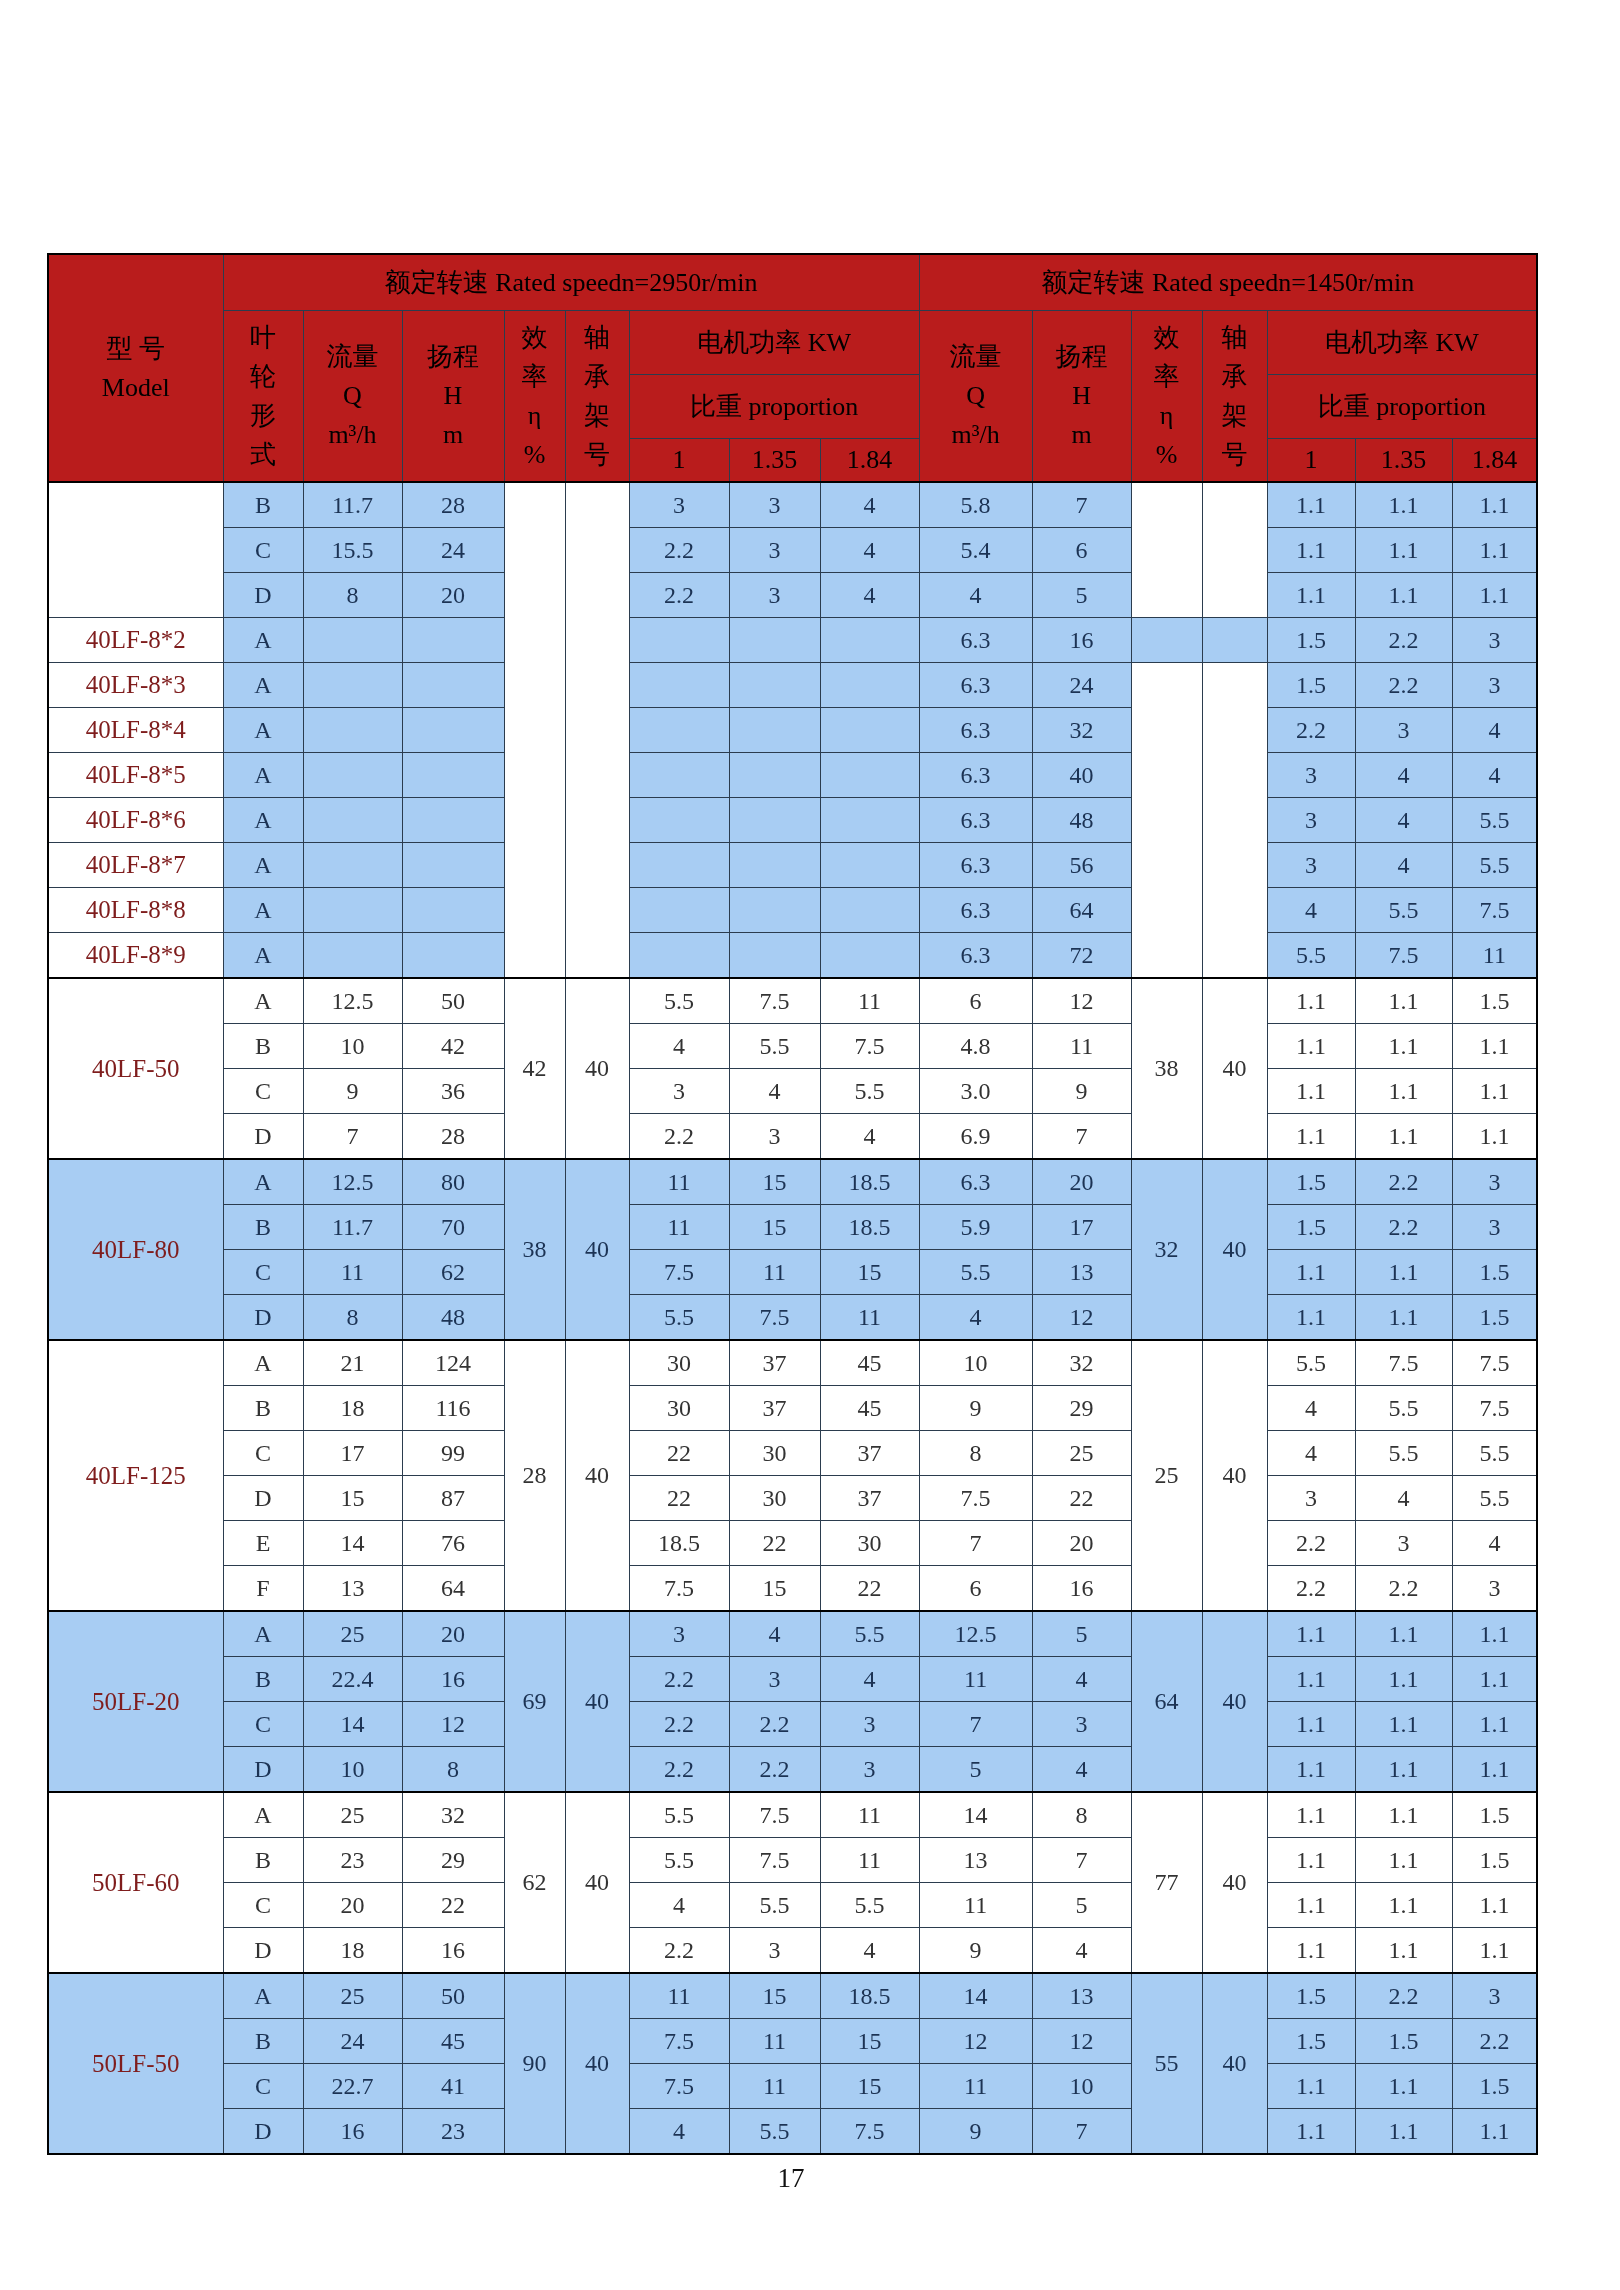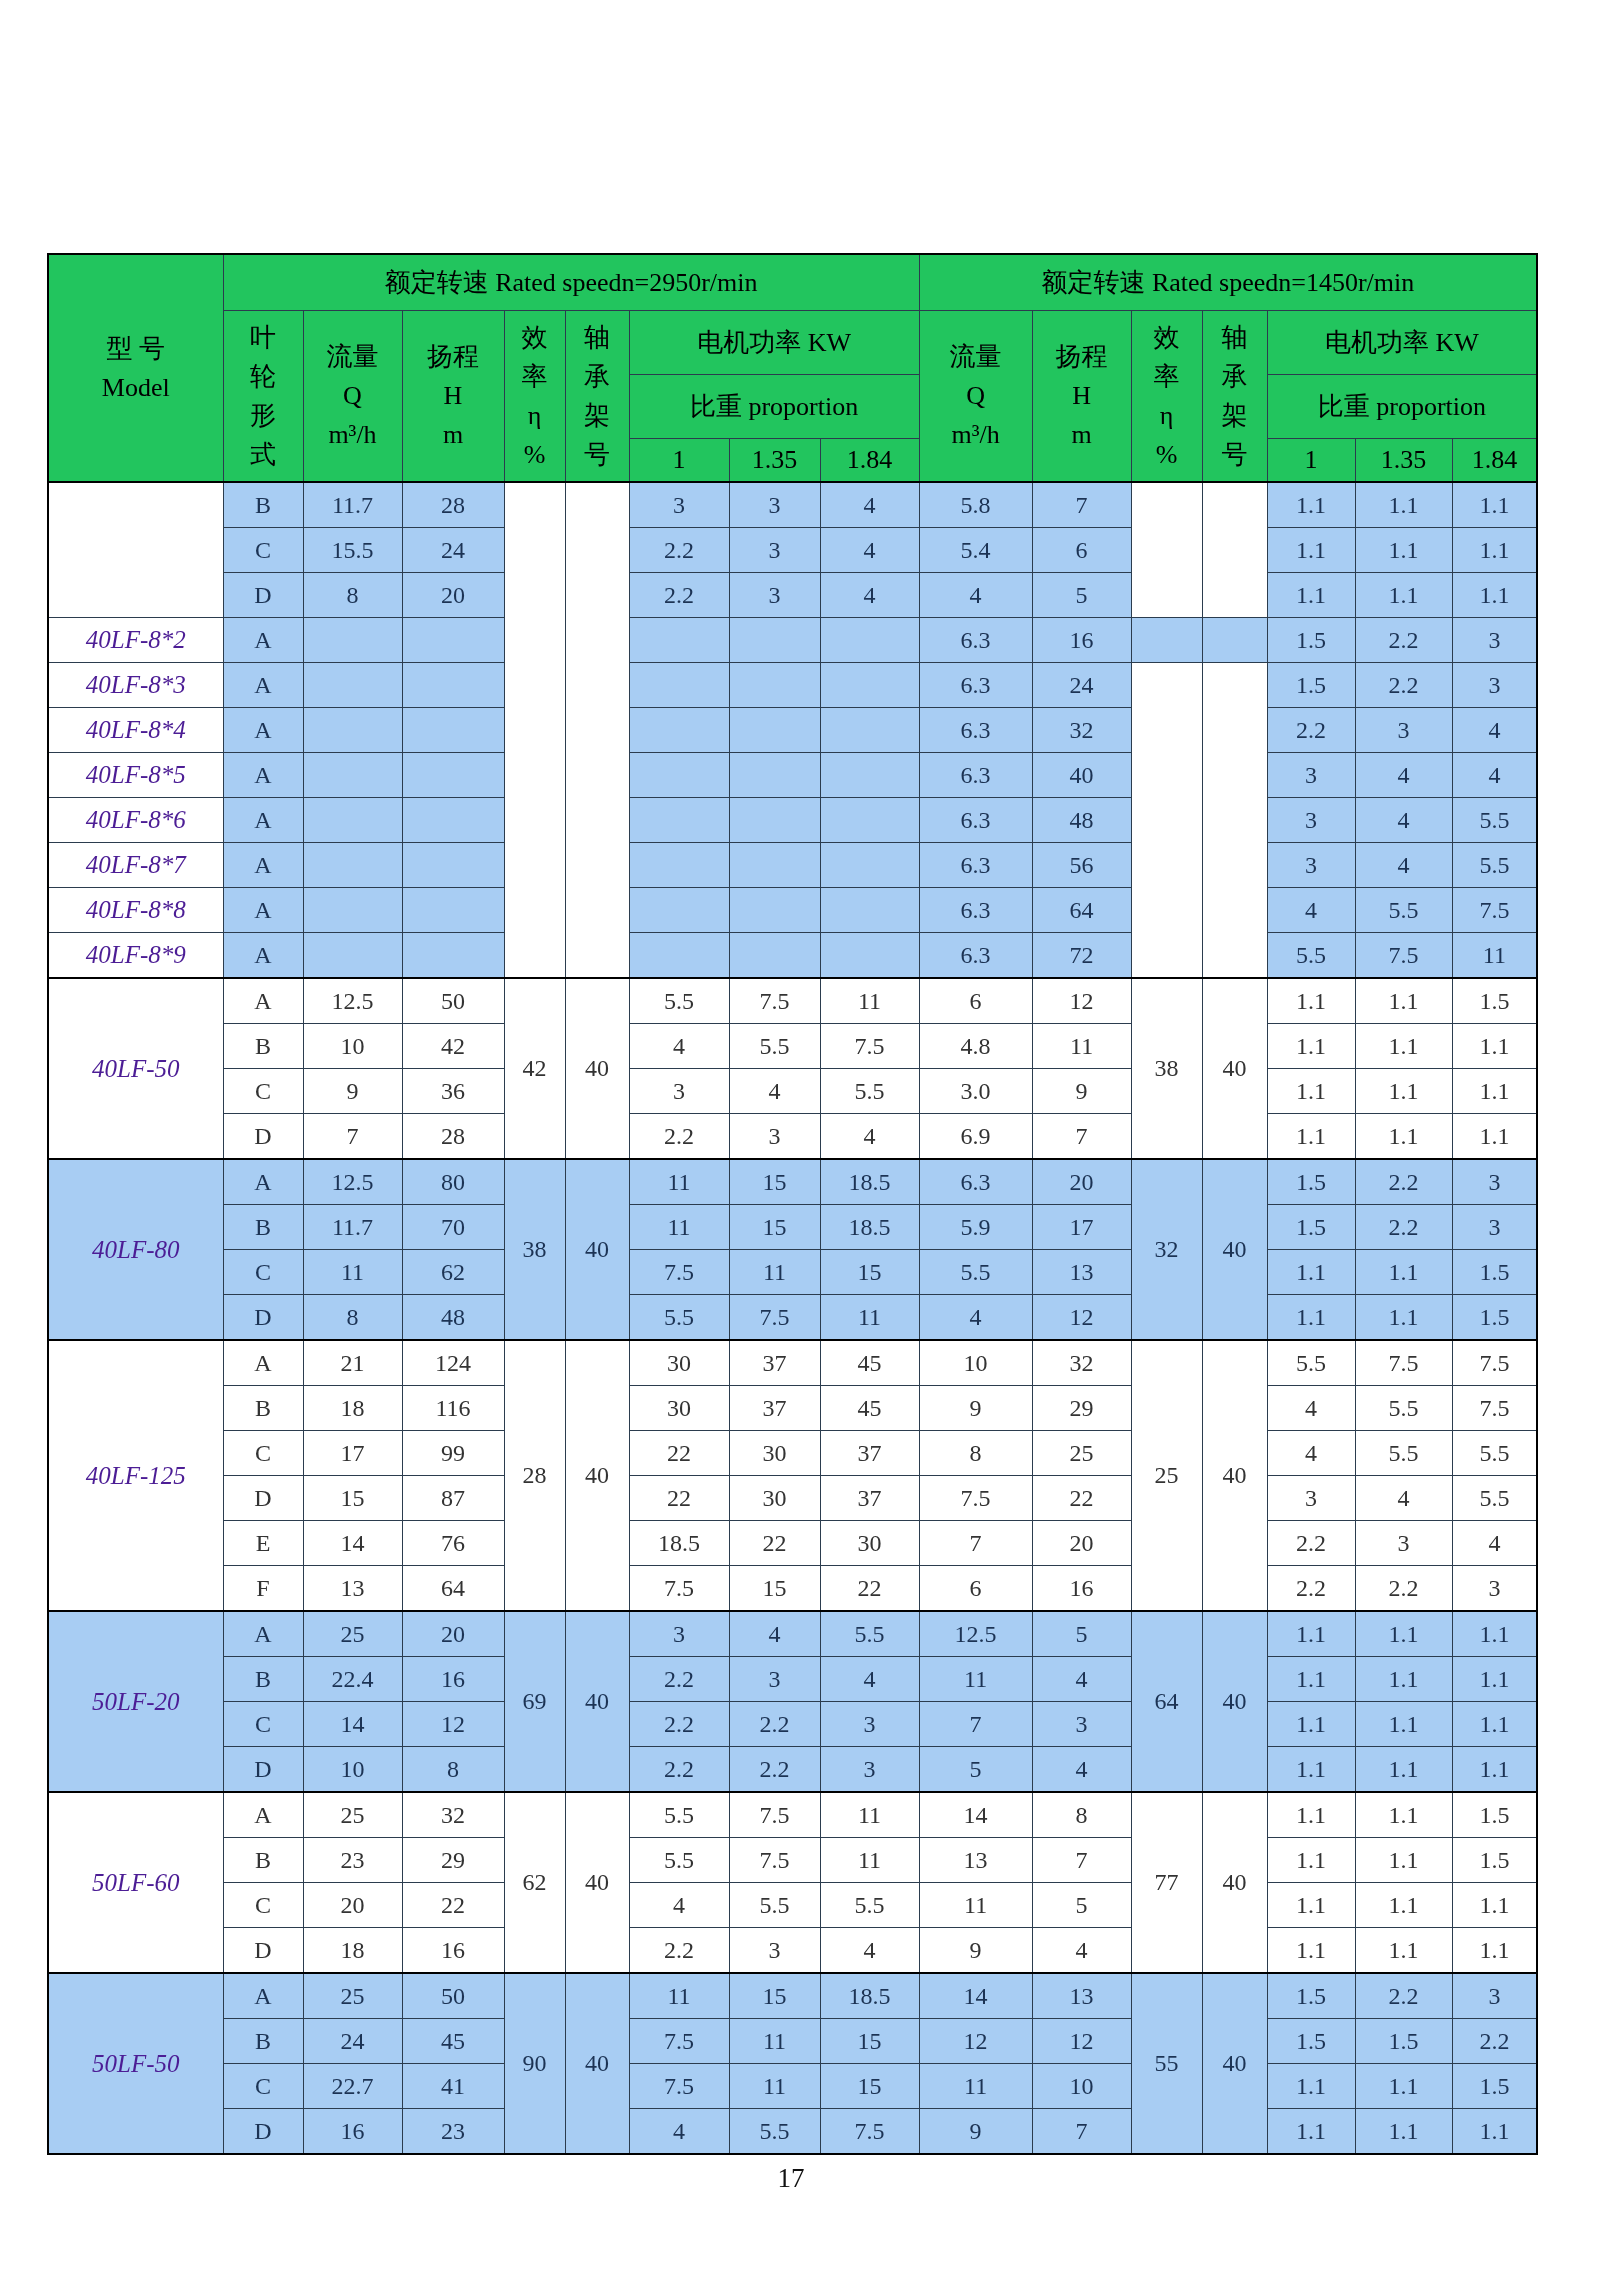--- a/index.html
+++ b/index.html
@@ -10,35 +10,35 @@
   #spec-table{
     position:absolute;left:47px;top:253px;width:1488px;
     border-collapse:collapse;table-layout:fixed;background:#fff;
     border:2.7px solid #000;
   }
   #spec-table th,#spec-table td{
     border:1.8px solid #2b3c4e;padding:0;margin:0;
     text-align:center;vertical-align:middle;overflow:hidden;
   }
   #spec-table th{
-    font-weight:normal;color:#000;background:#22c55e;
+    font-weight:normal;color:#000;background:#b91c1c;
     white-space:pre-line;font-size:26px;line-height:1.5;
   }
   th.title-cell{font-weight:bold;font-size:28px;line-height:1.2;border-bottom:1.8px solid #111;}
   th.vheader{line-height:40px;}
   tr.hr1{height:56px;}
   tr.hr2{height:64px;}
   tr.hr3{height:64px;}
   tr.hr4{height:44px;}
   #spec-table td{
     height:44px;font-size:24px;color:#333;
     font-family:"Liberation Serif","DejaVu Serif",serif;
   }
   #spec-table td.blue{background:#a8cdf3;color:#1c3354;}
-  #spec-table td.model-td{font-size:25px;color:#4c1d95;font-style:italic;}
+  #spec-table td.model-td{font-size:25px;color:#7f1d1d;}
   #spec-table tr.block-start>td{border-top:2.7px solid #000;}
   #page-number{
     position:absolute;left:47px;top:2163px;width:1488px;
     text-align:center;font-size:27px;color:#111;
     font-family:"Liberation Serif","DejaVu Serif",serif;
   }
 </style>
 </head>
 <body>
 

